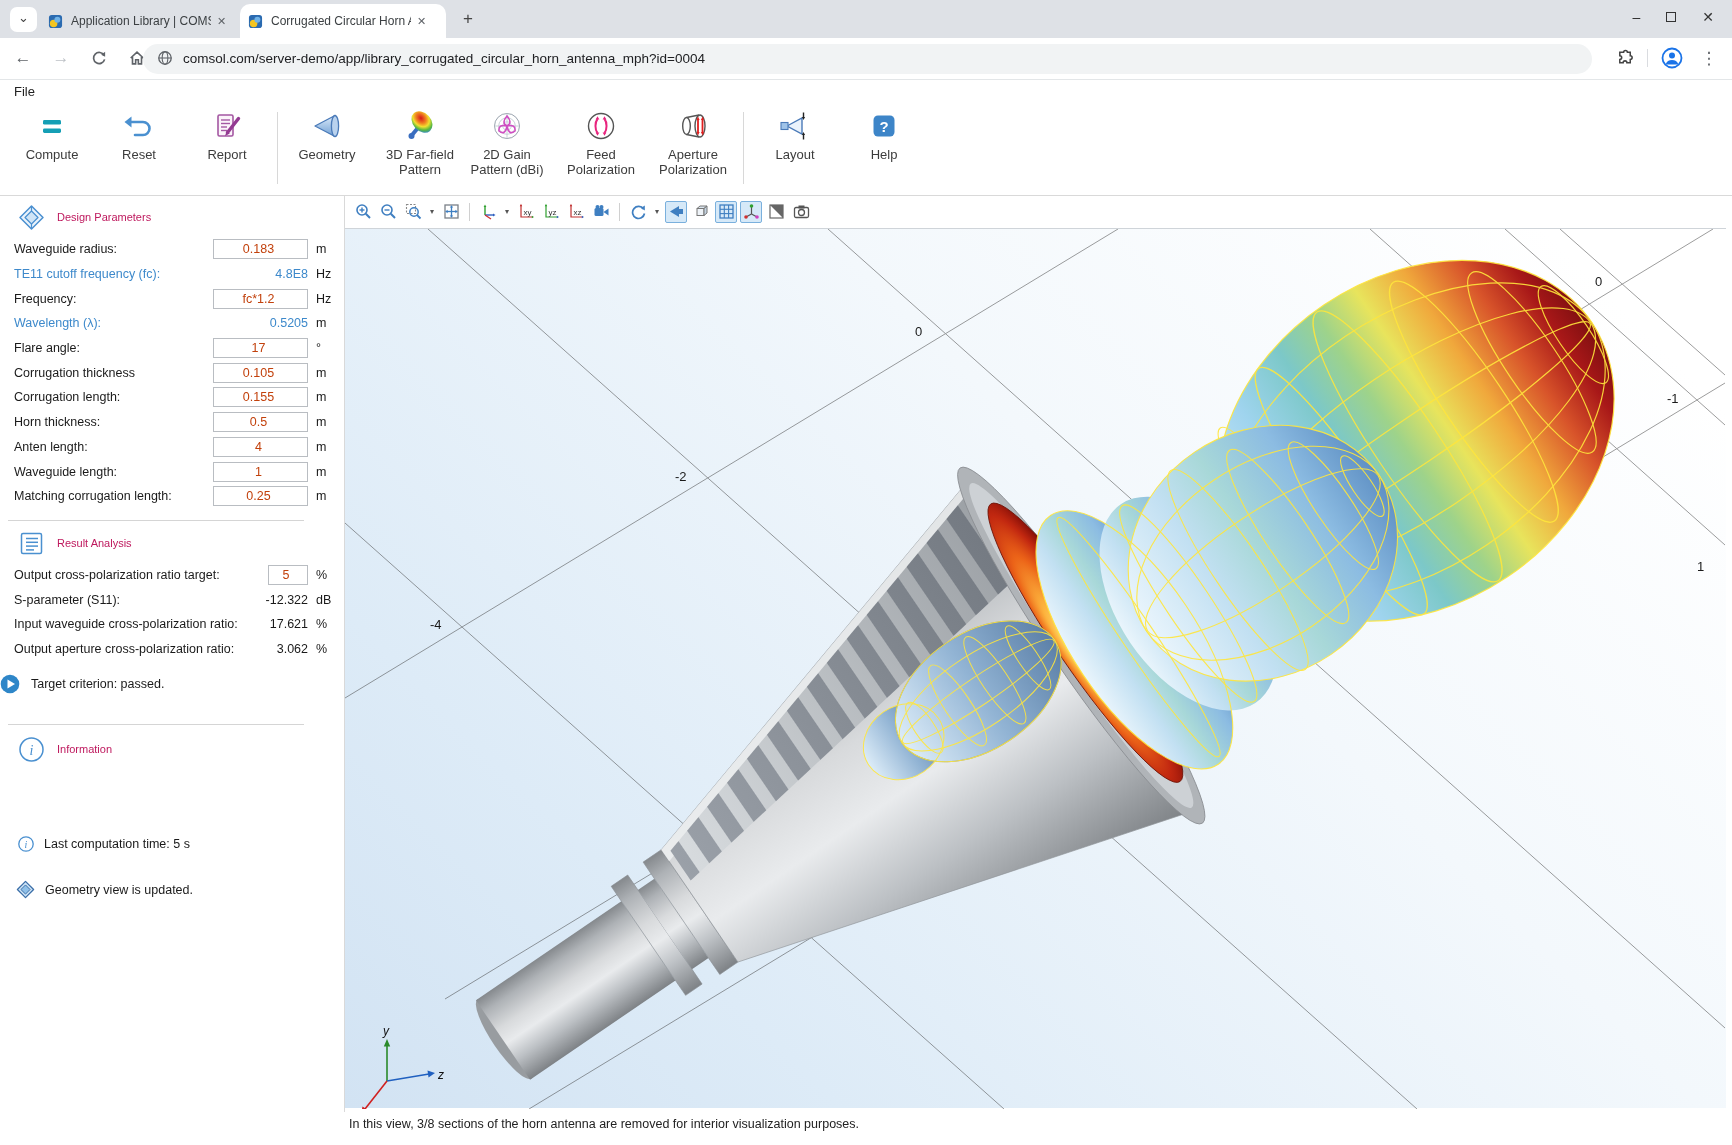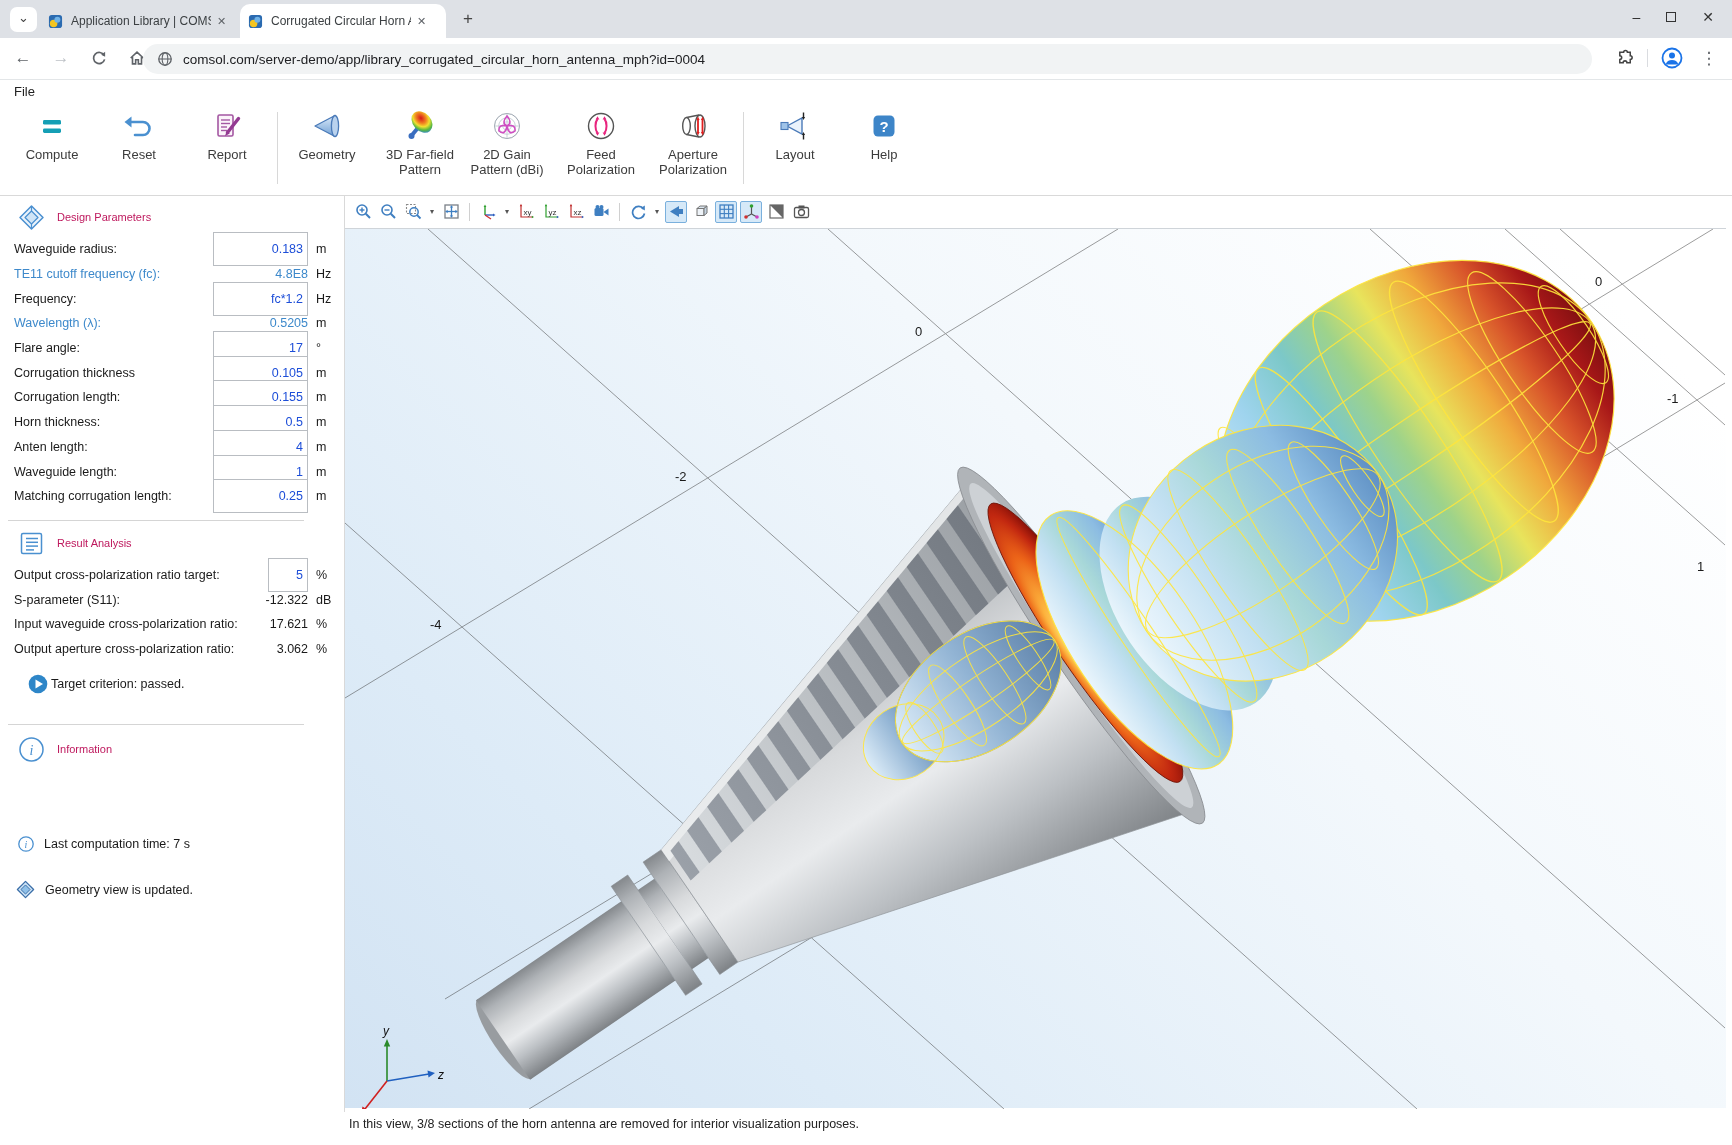--- a/index.html
+++ b/index.html
@@ -24,21 +24,21 @@
   .winbtn { font-size:14px; color:#333; cursor:pointer; line-height:1; }
   .winsq { width:10px; height:10px; border:1.5px solid #333; display:inline-block; cursor:pointer; }
 
   .navbar { position:absolute; left:0; top:38px; width:1732px; height:42px; background:#fff;
     border-bottom:1px solid #e3e6e8; }
   .navicons { position:absolute; left:10px; top:7px; display:flex; gap:12px; align-items:center; }
   .navic { width:26px; height:26px; display:flex; align-items:center; justify-content:center;
     font-size:17px; color:#5f6368; cursor:pointer; }
   .navic.disabled { color:#bdc1c6; }
   .urlpill { position:absolute; left:143px; top:6px; width:1449px; height:30px; background:#f1f3f4;
-    border-radius:15px; display:flex; align-items:center; padding:8px 14px; }
+    border-radius:15px; display:flex; align-items:flex-end; padding:8px 14px; }
   .urltext { font-size:13.5px; color:#202124; margin-left:10px; }
   .navright { position:absolute; right:10px; top:7px; display:flex; align-items:center; gap:12px; }
   .vdiv { width:1px; height:18px; background:#dadce0; }
 
   
   .menubar { position:absolute; left:14px; top:84px; font-size:13px; color:#222; cursor:pointer; }
   .ribbon { position:absolute; left:0; top:100px; width:1732px; height:95px; }
   .rbtn { position:absolute; top:6px; width:86px; height:86px; text-align:center; cursor:pointer; }
   .rbtn .ric { height:40px; display:flex; align-items:center; justify-content:center; }
   .rbtn .rlbl { font-size:13px; color:#3c3c3c; line-height:14.5px; margin-top:2px; }
@@ -48,30 +48,30 @@
   
   .sidebar { position:absolute; left:0; top:196px; width:344px; height:949px; background:#fff; }
   .sideline { position:absolute; left:344px; top:196px; width:1px; height:916px; background:#d9d9d9; }
   .sechead { position:absolute; left:0; height:30px; display:flex; align-items:center; }
   .sechead .sicon { margin-left:18px; width:27px; height:27px; }
   .sechead .stitle { margin-left:12px; font-size:11px; color:#be185d; }
   .prow { position:relative; height:24.7px;padding-left:20px; }
   .prow2 { position:relative; height:24.5px;text-decoration:underline; }
   .plabel { position:absolute; left:14px; top:50%; transform:translateY(-50%); font-size:12.5px; color:#1a1a1a; white-space:nowrap; }
   .plabel.blue { color:#3d89cb; }
-  .pinput { position:absolute; left:213px; top:50%; transform:translateY(-50%); width:95px; height:34px;
-    border:1px solid #b9bdc2; background:#fff; font-size:12.5px; text-align:right; padding-right:4px;
-    font-family:"Liberation Sans", sans-serif; color:#1d4ed8; }
+  .pinput { position:absolute; left:213px; top:50%; transform:translateY(-50%); width:95px; height:20px;
+    border:1px solid #b9bdc2; background:#fff; font-size:12.5px; text-align:center; padding-right:4px;
+    font-family:"Liberation Sans", sans-serif; color:#c2410c; }
   .pinput.short { left:268px; width:40px; }
   .pvalue { position:absolute; left:213px; top:50%; transform:translateY(-50%); width:95px;
     text-align:right; font-size:12.5px; color:#3d89cb; }
   .pvalue.dark { color:#1a1a1a; }
   .punit { position:absolute; left:316px; top:50%; transform:translateY(-50%); font-size:12.5px; color:#1a1a1a; }
   .sdivider { position:absolute; left:8px; width:296px; height:1px; background:#d5d5d5; }
-  .statusrow { position:absolute; left:28px; display:flex; align-items:center; gap:3px; }
+  .statusrow { position:absolute; left:0; display:flex; align-items:center; gap:11px; }
   .statustext { font-size:12.5px; color:#1a1a1a; }
   .para { position:absolute; left:14px; width:306px; font-size:12.5px; line-height:16.4px; color:#1a1a1a; }
 
   
   .gfxbar { position:absolute; left:345px; top:196px; width:1387px; height:31px; background:#fff;
     display:flex; align-items:center; padding-left:7px; gap:3px; }
   .gbtn { width:22px; height:22px; display:flex; align-items:center; justify-content:center;
     border:1px solid transparent; border-radius:2px; cursor:pointer; flex:none; }
   .gbtn.active { background:#d6e9f8; border-color:#7ab0dd; }
   .gcaret { font-size:8px; color:#555; width:10px; text-align:center; cursor:pointer; flex:none; }
@@ -423,21 +423,21 @@
         </svg>
       <span class="stitle">Information</span>
     </div>
 
 
     <div class="statusrow" style="top:640px;left:18px;gap:10px">
       <svg width="16" height="16" viewBox="0 0 16 16">
           <circle cx="8" cy="8" r="7.2" fill="#fff" stroke="#4a90d0" stroke-width="1.3"></circle>
           <text x="8" y="12" text-anchor="middle" font-size="10" font-style="italic" font-family="Liberation Serif, serif" fill="#4a90d0">i</text>
         </svg>
-      <span class="statustext">Last computation time: 7 s</span>
+      <span class="statustext">Last computation time: 5 s</span>
     </div>
 
     <div class="statusrow" style="top:684px;left:16px;gap:10px">
       <svg width="19" height="19" viewBox="0 0 27 27">
           <polygon points="13.5,2 25,13.5 13.5,25 2,13.5" fill="#cfe4f6" stroke="#3a6ea8" stroke-width="1.8" stroke-linejoin="round"></polygon>
           <polygon points="13.5,7 20,13.5 13.5,20 7,13.5" fill="#8fc0e8" stroke="#3a6ea8" stroke-width="1.4"></polygon>
         </svg>
       <span class="statustext">Geometry view is updated.</span>
     </div>
   </div>

